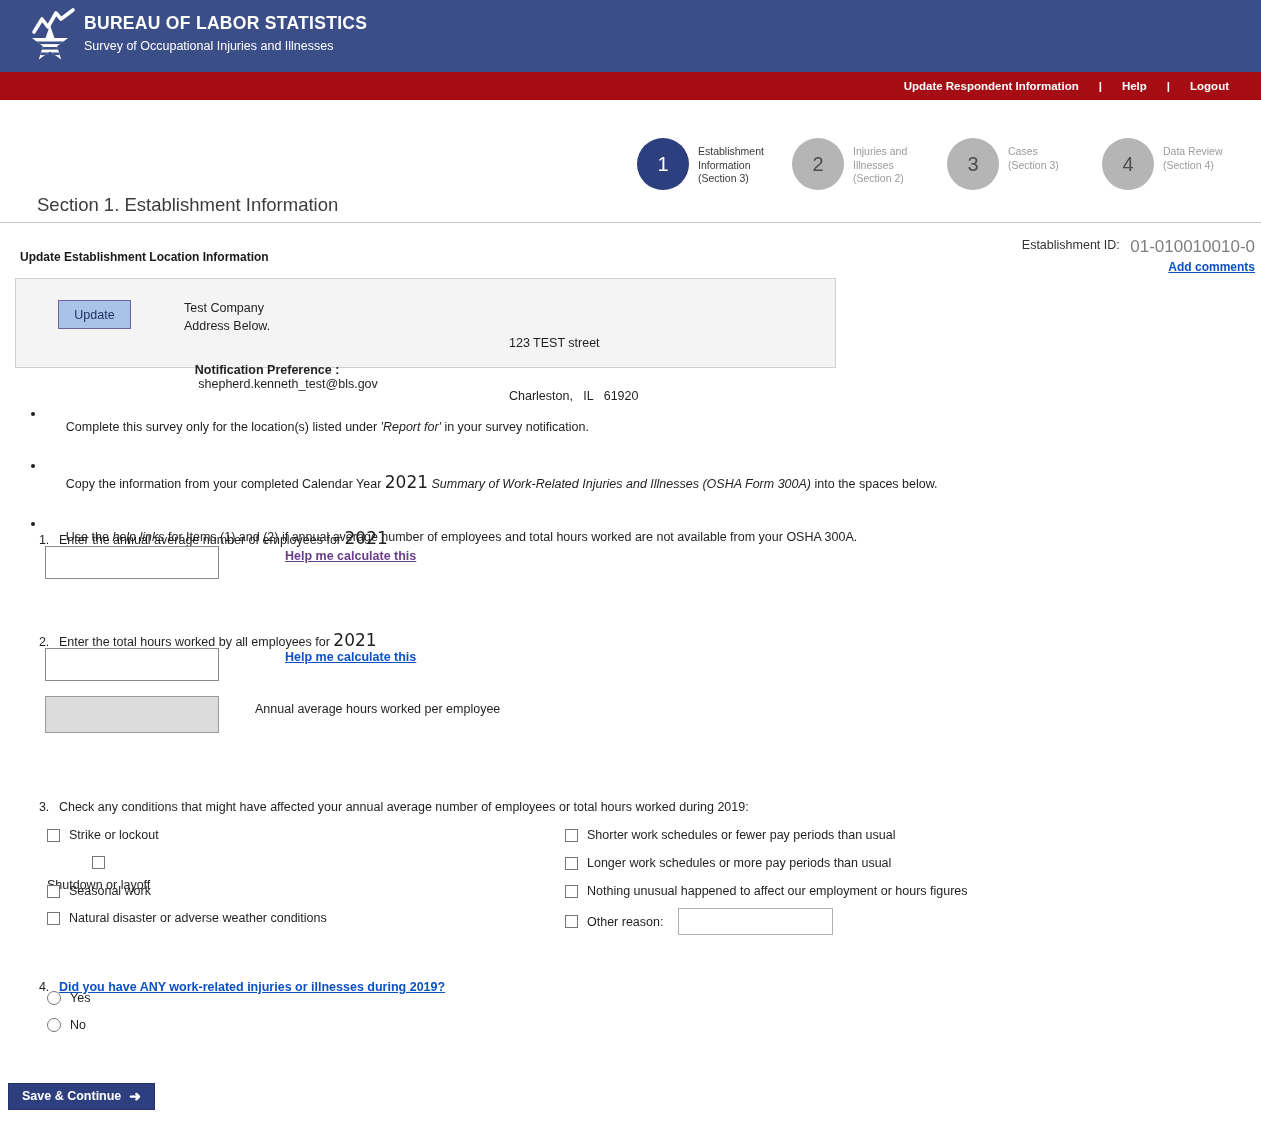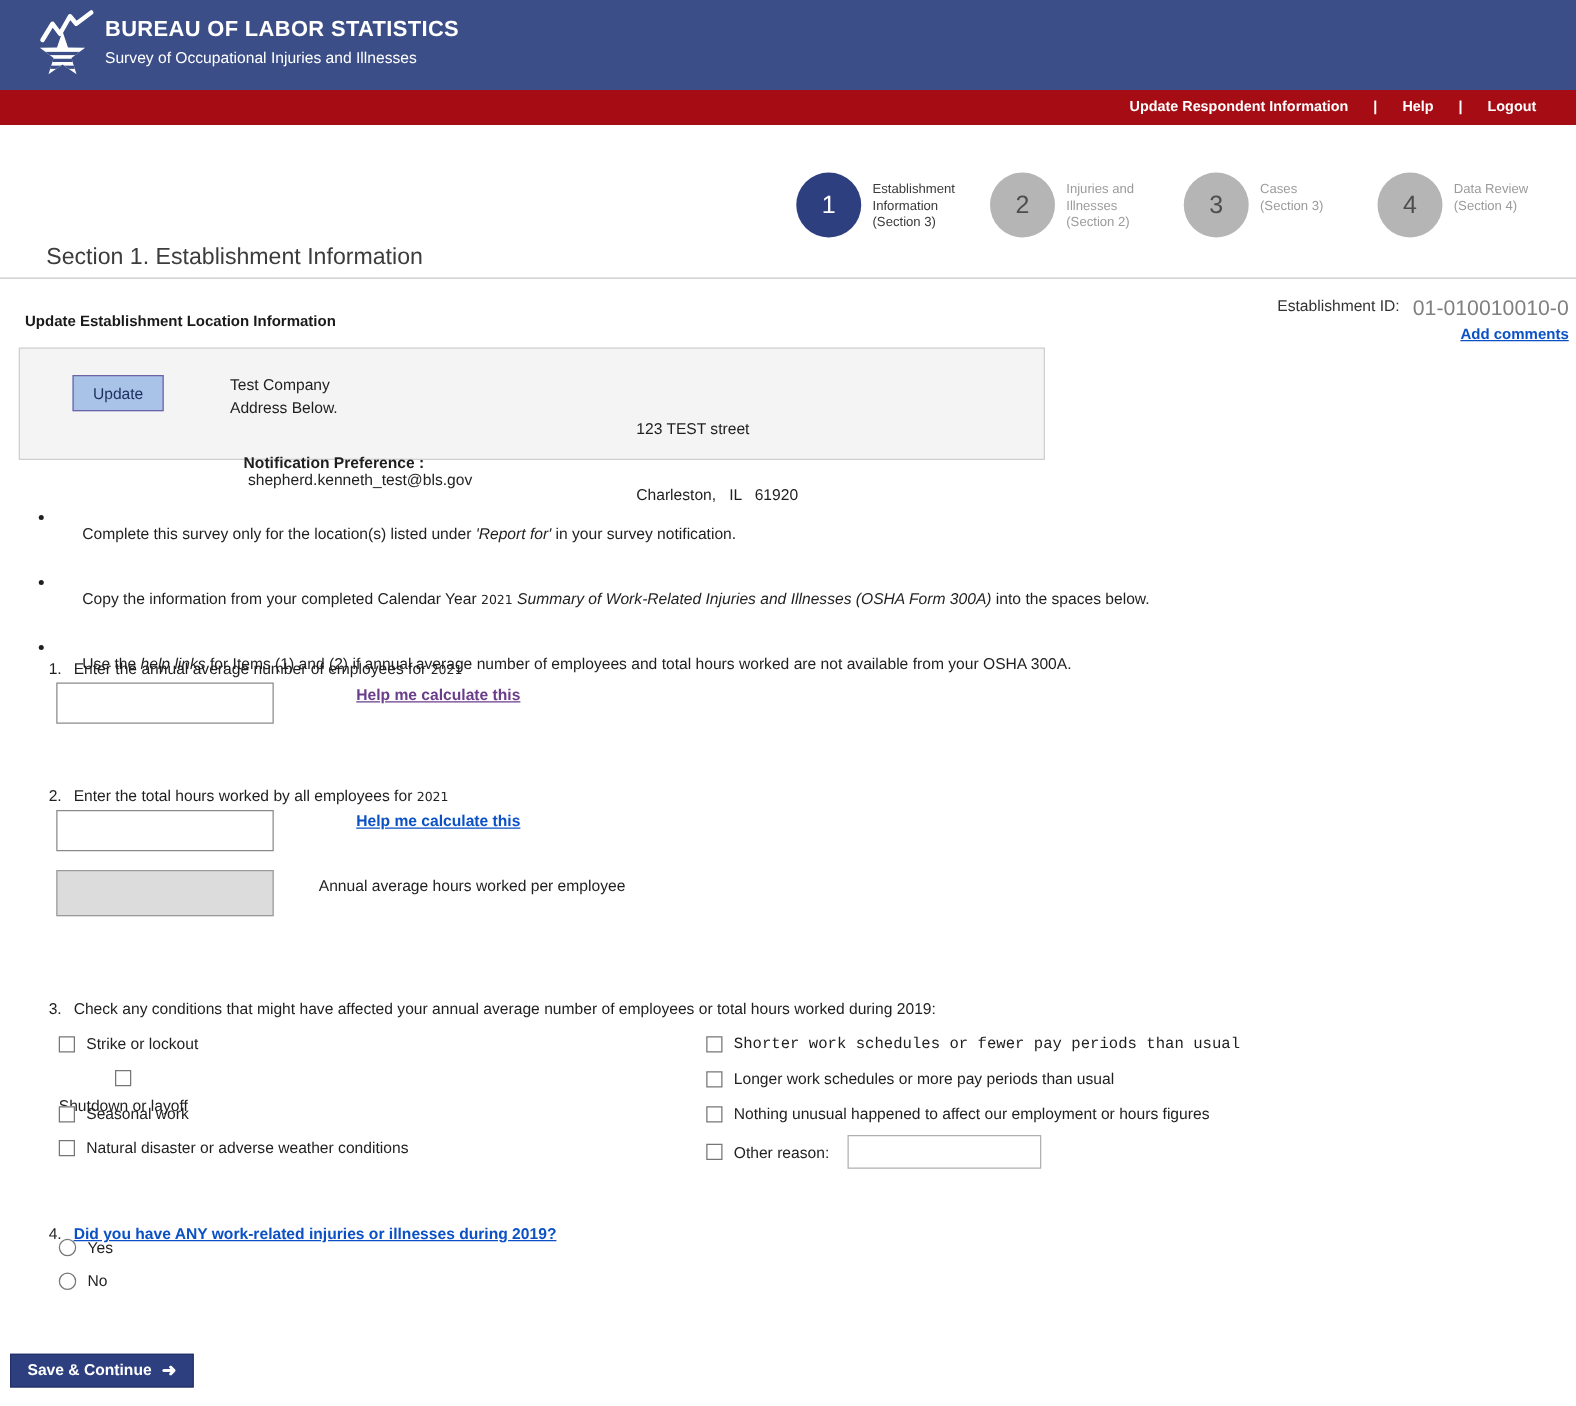--- a/index.html
+++ b/index.html
@@ -47,21 +47,21 @@
                 font-size: 12.5px; color: #1c2f5e; font-family: "Liberation Sans", sans-serif; cursor: pointer; }
   .company { position: absolute; left: 168px; top: 21px; font-size: 12.5px; line-height: 1.4; }
   .address { position: absolute; left: 493px; top: 21px; font-size: 12.5px; line-height: 1.4; white-space: pre; }
   .notif { position: absolute; left: 158px; top: 70px; font-size: 12.5px; white-space: pre-wrap; }
   .notif .notif-label { font-weight: bold; }
 
   
   .bullets { position: absolute; left: 28px; top: 406px; margin: 0; padding-left: 17px; font-size: 12.5px; }
   .bullets li { margin-bottom: 10px; white-space: pre-wrap; }
   .italic { font-style: italic; }
-  .year { font-size: 10px; font-family: "DejaVu Sans", sans-serif; }
+  .year { font-size: 17px; font-family: "DejaVu Sans", sans-serif; }
 
   
   .q-line { position: absolute; font-size: 12.5px; white-space: pre-wrap; }
   .q-num { display: inline-block; width: 20px; }
   .q1-line { left: 25px; top: 514px; }
   .q2-line { left: 25px; top: 616px; }
   .q3-line { left: 25px; top: 786px; width: 1150px; }
   .q4-line { left: 25px; top: 966px; }
 
   .text-input { position: absolute; width: 174px; height: 33px; border: 1px solid #8a8a8a; background: #fff;
@@ -72,21 +72,21 @@
 
   .help-link { position: absolute; font-size: 12.5px; font-weight: bold; text-decoration: underline; cursor: pointer; padding-left: 30px; }
   .q1-help { left: 255px; top: 549px; color: var(--link-visited, #6a3d8a); }
   .q2-help { left: 255px; top: 650px; color: var(--link-blue, #0b51c5); }
   .avg-label { position: absolute; left: 255px; top: 702px; font-size: 12.5px; }
 
   
   .cb-row { position: absolute; display: flex; align-items: center; gap: 9px; font-size: 12.5px; }
   .checkbox { width: 13px; height: 13px; border: 1px solid #767676; background: #fff; flex: 0 0 auto; cursor: pointer; }
   .cb-l1 { left: 47px; top: 828px; } .cb-l2 { left: 47px; top: 856px; flex-direction: column; } .cb-l3 { left: 47px; top: 884px; } .cb-l4 { left: 47px; top: 911px; }
-  .cb-r1 { left: 565px; top: 828px; font-family: Liberation Mono, monospace; } .cb-r2 { left: 565px; top: 856px; } .cb-r3 { left: 565px; top: 884px; } .cb-r4 { left: 565px; top: 908px; }
+  .cb-r1 { left: 565px; top: 828px; } .cb-r2 { left: 565px; top: 856px; } .cb-r3 { left: 565px; top: 884px; } .cb-r4 { left: 565px; top: 908px; }
   .other-input { width: 155px; height: 27px; border: 1px solid #b0b0b0; background: #fff; margin-left: 6px;
                  font-size: 12.5px; font-family: "Liberation Sans", sans-serif; }
 
   
   .q4-link { color: var(--link-blue, #0b51c5); font-weight: bold; text-decoration: underline; cursor: pointer; }
   .radio-row { position: absolute; display: flex; align-items: center; gap: 9px; font-size: 12.5px; }
   .radio { width: 14px; height: 14px; border: 1px solid #767676; border-radius: 50%; background: #fff; flex: 0 0 auto; cursor: pointer; }
   .radio-yes { left: 47px; top: 991px; }
   .radio-no { left: 47px; top: 1018px; }
 

